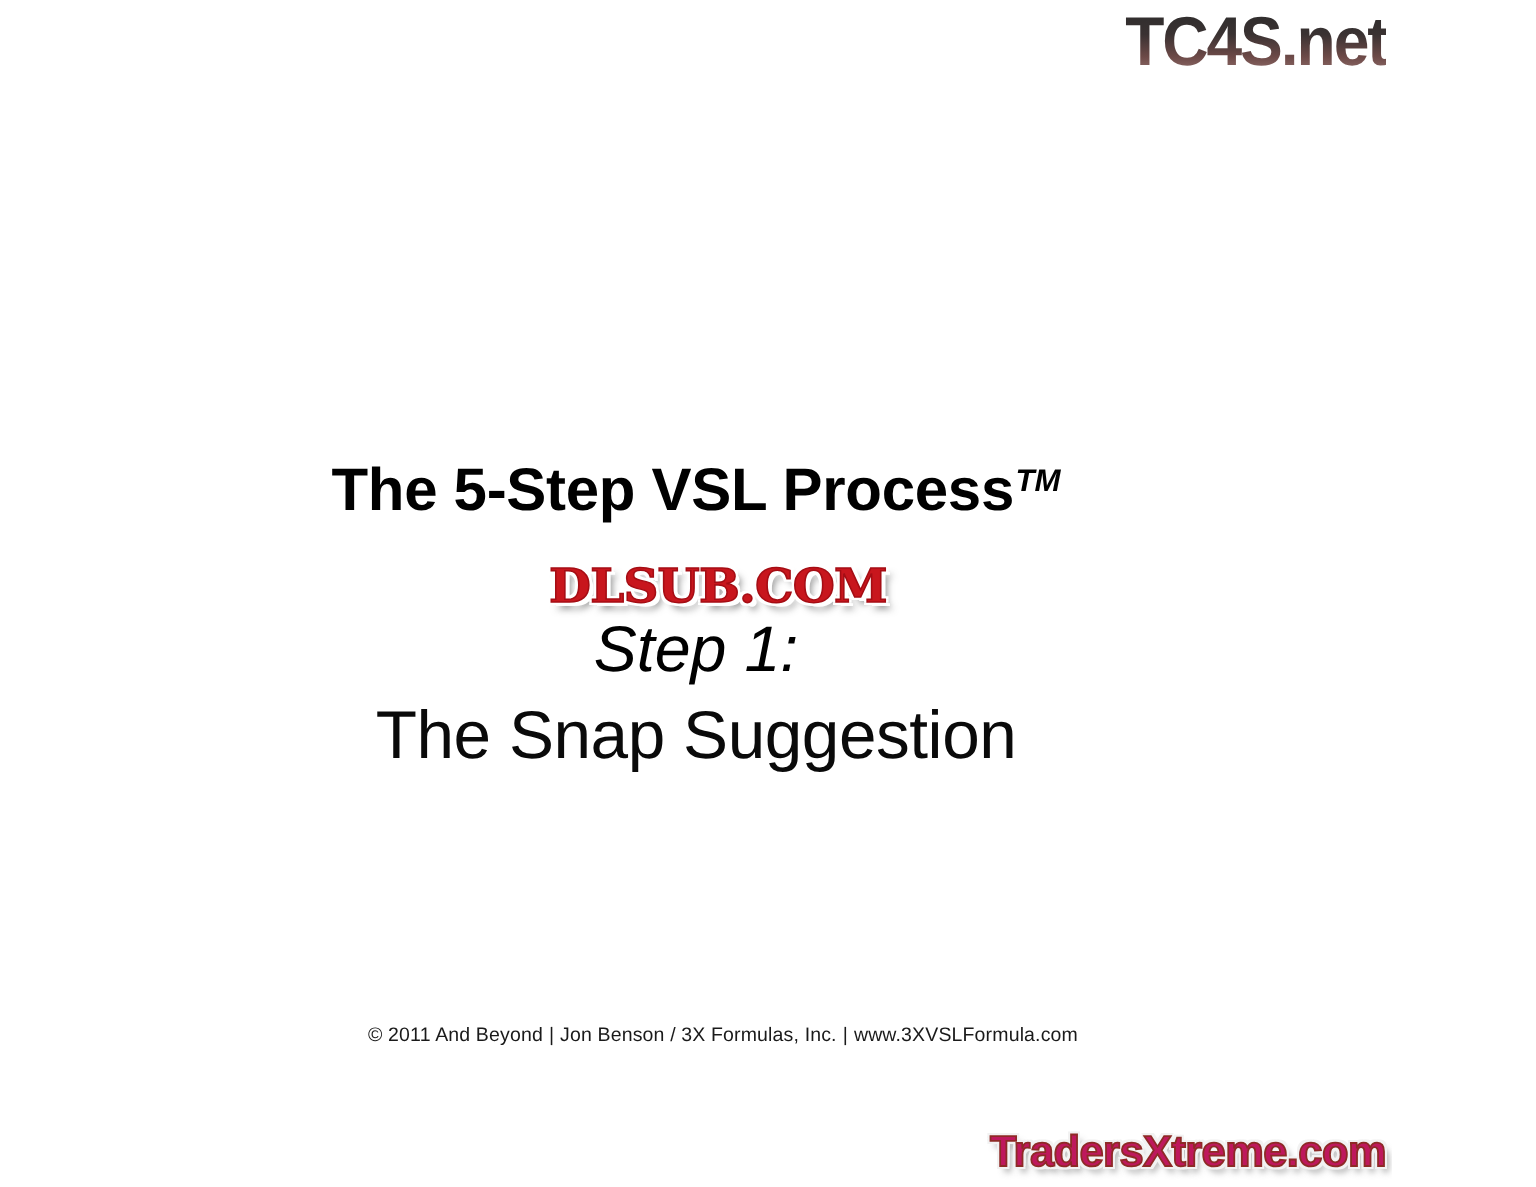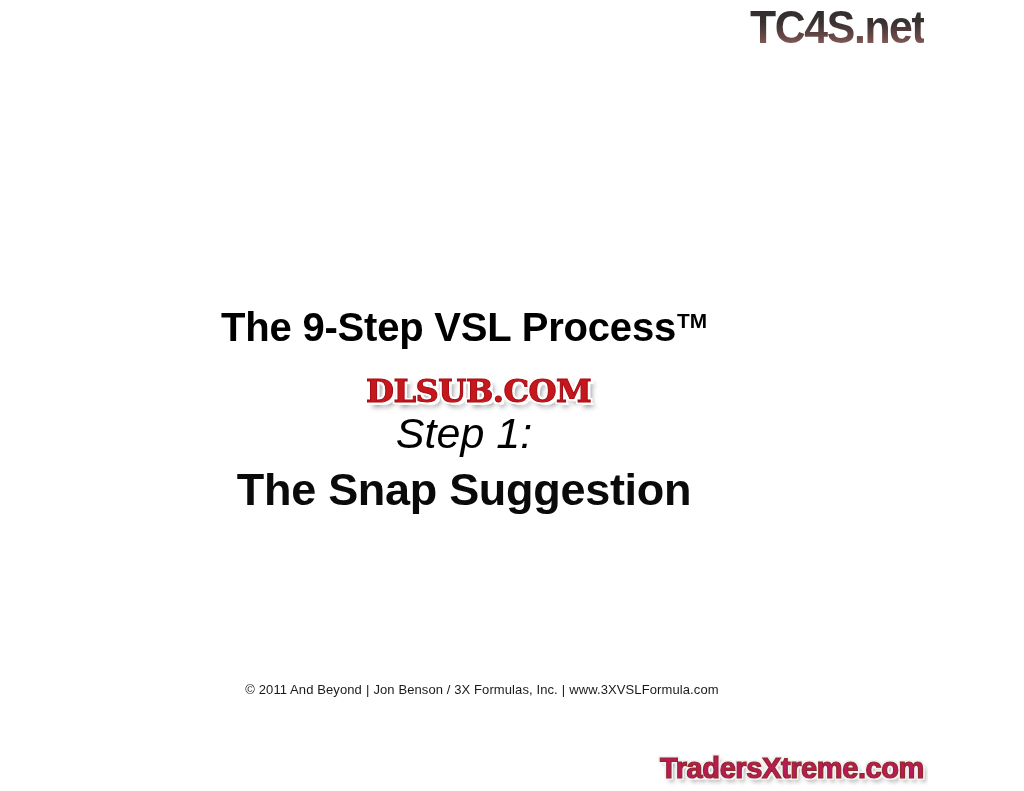--- a/index.html
+++ b/index.html
@@ -56,20 +56,21 @@
     color: #000000;
     letter-spacing: -0.2px;
     white-space: nowrap;
   }
   .headline .tm {
     font-size: 0.52em;
     font-weight: bold;
     vertical-align: 0.62em;
     letter-spacing: 0;
     margin-left: 1px;
+    font-style: italic;
   }
 
   .step-line {
     position: absolute;
     left: 0;
     right: 0;
     top: 409px;
     text-align: center;
     font-size: 43px;
     font-style: italic;
@@ -78,21 +79,21 @@
     white-space: nowrap;
   }
 
   .subject-line {
     position: absolute;
     left: 0;
     right: 0;
     top: 464px;
     text-align: center;
     font-size: 45px;
-    font-weight: bold;
+    font-weight: normal;
     color: #0a0a0a;
     letter-spacing: -0.3px;
     white-space: nowrap;
   }
 
   
   .footer-credit {
     position: absolute;
     left: 0;
     right: 0;
@@ -163,21 +164,21 @@
     user-select: none;
   }
 </style>
 </head>
 <body>
 
 <div class="slide">
 
   <div class="logo-tc4s">TC4S.net</div>
 
-  <h1 class="headline"><span>The 9-Step VSL Process</span><span class="tm">TM</span></h1>
+  <h1 class="headline"><span>The 5-Step VSL Process</span><span class="tm">TM</span></h1>
 
   <div class="step-line">Step 1:</div>
 
   <div class="subject-line">The Snap Suggestion</div>
 
   <div class="footer-credit"><span>© 2011 And Beyond</span><span class="sep">|</span><span>Jon Benson / 3X Formulas, Inc.</span><span class="sep">|</span><span>www.3XVSLFormula.com</span></div>
 
   <div class="wm-dlsub">DLSUB.COM</div>
 
   <div class="wm-traders">TradersXtreme.com</div>

